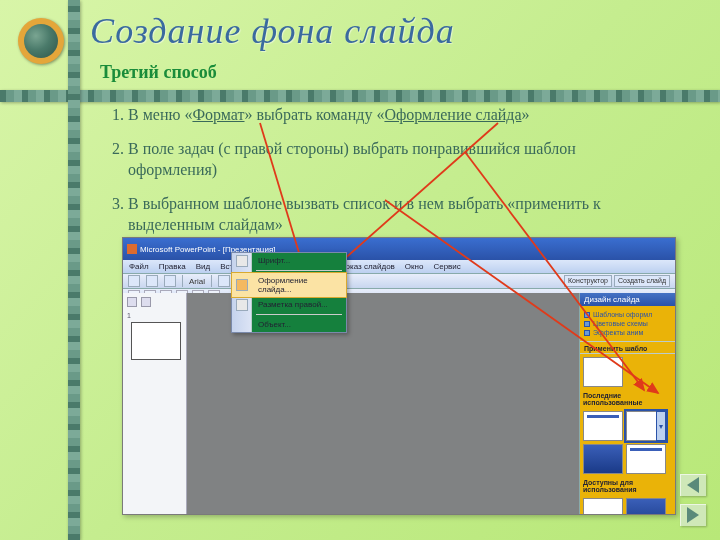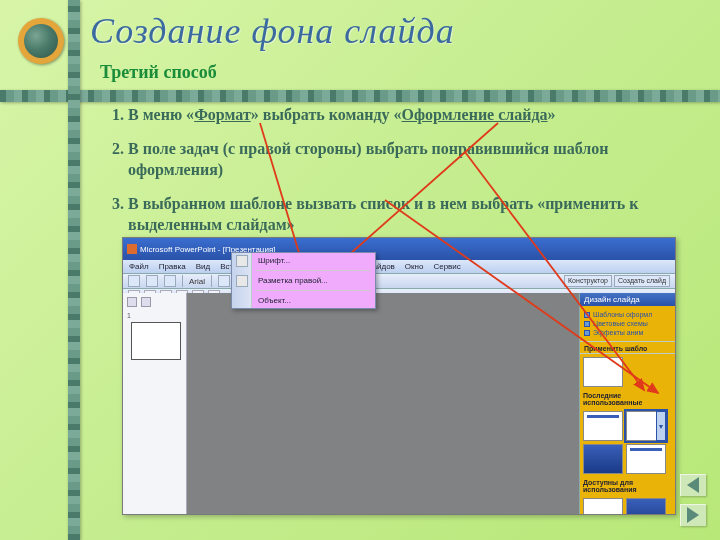--- a/index.html
+++ b/index.html
@@ -24,21 +24,21 @@
     display:flex; align-items:center; justify-content:center; z-index:3; }
   .medallion .inner { width:34px; height:34px; border-radius:50%;
     background: radial-gradient(circle at 35% 35%, #7aa592 0%, #4a7a6a 45%, #2f5548 100%); }
   .title {
     position:absolute; left:90px; top:10px; font-size:36px; color:#3a6a9f;
     font-style:italic; letter-spacing:1px; text-shadow:1px 1px 1px rgba(255,255,255,.5);
   }
   .subtitle { position:absolute; left:100px; top:62px; color:#1a8c3a; font-weight:bold; font-size:18px; }
   .content {
     position:absolute; left:100px; top:104px; right:60px; color:#3a6a5a;
-    font-weight:bold; font-size:16px;
+    font-weight:normal; font-size:16px;
   }
   .content ol { list-style-position:outside; padding-left:28px; }
   .content li { margin-bottom:12px; line-height:1.35; }
   .content .u { text-decoration:underline; }
   .shot {
     position:absolute; left:122px; top:237px; width:554px; height:278px;
     background:#fff; border:1px solid #7a7a7a;
     box-shadow:2px 2px 5px rgba(0,0,0,.25);
     font-family: Tahoma, Arial, sans-serif; font-size:8px; color:#333;
   }
@@ -70,21 +70,21 @@
   .pp-task-sec { font-size:7px; font-weight:bold; padding:3px 4px 1px; color:#223;}
   .pp-task-templs { flex:1; overflow:hidden; padding:0 3px; border-top:1px solid #bcc;}
   .tpl-row { display:flex; gap:3px; margin:3px 0;}
   .tpl { width:40px; height:30px; background:#fff; border:1px solid #888; position:relative; font-size:5px;}
   .tpl.blue { background:linear-gradient(#3a5fb8,#1a3a88);}
   .tpl.stripe:before{content:"";position:absolute;left:3px;right:3px;top:3px;height:3px;background:#3a5fb8;}
   .tpl.hover { background:#fff; outline:2px solid #2a52a8;}
   .tpl .drop { position:absolute; right:-1px; top:-1px; bottom:-1px; width:10px; background:#bcd0f0; border:1px solid #2a52a8; display:flex; align-items:center; justify-content:center; font-size:8px; color:#2a52a8;}
   .pp-menu-drop {
     position:absolute; left:108px; top:14px; z-index:5;
-    width:145px; background:#f0abfc; border:1px solid #7a8aab;
+    width:116px; background:#15803d; border:1px solid #7a8aab;
     box-shadow:2px 2px 4px rgba(0,0,0,.3);
   }
   .pp-menu-drop .mside { position:absolute; left:0; top:0; bottom:0; width:20px;
     background:linear-gradient(90deg,#c5d3ed,#dce4f5); border-right:1px solid #bcc;}
   .pp-menu-drop .mi { position:relative; padding:3px 6px 3px 26px; font-size:8px; color:#223; display:flex; align-items:center; gap:4px;}
   .pp-menu-drop .mi.sel { background:#fbe3a4; outline:1px solid #d8a930;}
   .pp-menu-drop .mi .mico { position:absolute; left:4px; width:12px; height:12px; background:#e8e8e8; border:1px solid #9ab;}
   .pp-menu-drop .sep2 { height:1px; margin:2px 4px 2px 24px; background:#ccc;}
   .nav-tri {
     position:absolute; width:26px; height:22px; background:#cfe8b8;
@@ -159,20 +159,24 @@
     <div class="t2"></div>
   </div>
 
   <div class="pp-menu-drop">
     <div class="mside"></div>
     <div class="mi">
         <div class="mico"></div>
         <span>Шрифт...</span>
       </div>
     <div class="sep2"></div>
+    <div class="mi sel">
+        <div class="mico" style="background:#f4b960"></div>
+        <span>Оформление слайда...</span>
+      </div>
     <div class="mi">
         <div class="mico"></div>
         <span>Разметка правой...</span>
       </div>
     <div class="sep2"></div>
     <div class="mi">
         <span>Объект...</span>
       </div>
   </div>
 

